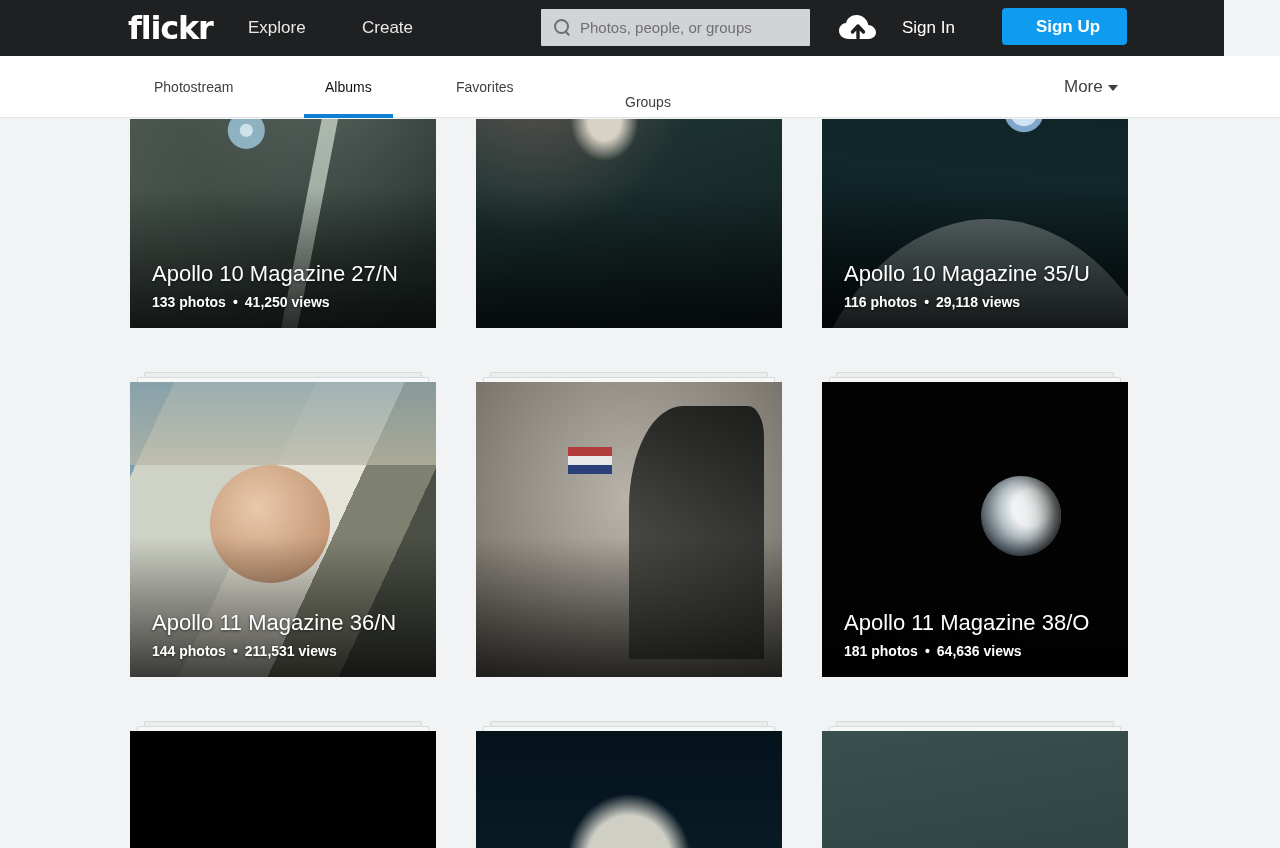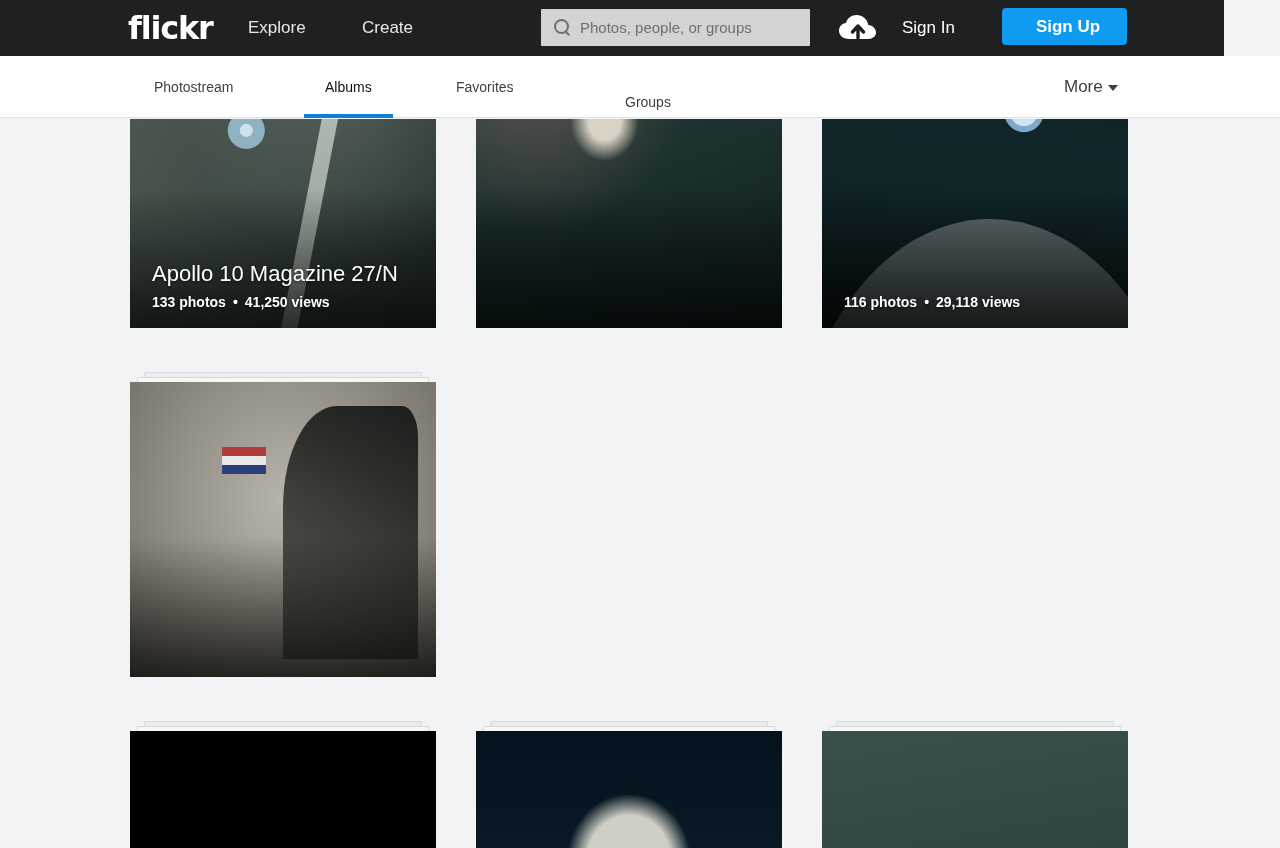--- a/index.html
+++ b/index.html
@@ -271,39 +271,68 @@
           <div class="shade"></div>
         </div>
       </div>
 
       <div class="album">
 
         <div class="thumb">
           <div class="photo p-earthrise"></div>
           <div class="shade"></div>
           <div class="meta">
+            <div class="album-title">Apollo 10 Magazine 35/U</div>
             <div class="album-stats">
               <span>116 photos</span><span class="dot">•</span><span>29,118 views</span>
             </div>
           </div>
         </div>
       </div>
     </div>
 
     <div class="row">
+      <div class="album">
+        <div class="stack1"></div>
+        <div class="stack2"></div>
+        <div class="thumb">
+          <div class="photo p-astro"></div>
+          <div class="shade"></div>
+          <div class="meta">
+            <div class="album-title">Apollo 11 Magazine 36/N</div>
+            <div class="album-stats">
+              <span>144 photos</span><span class="dot">•</span><span>211,531 views</span>
+            </div>
+          </div>
+        </div>
+      </div>
 
       <div class="album">
         <div class="stack1"></div>
         <div class="stack2"></div>
         <div class="thumb">
           <div class="photo p-flag"></div>
           <div class="shade"></div>
         </div>
       </div>
 
+      <div class="album">
+        <div class="stack1"></div>
+        <div class="stack2"></div>
+        <div class="thumb">
+          <div class="photo p-earthblack"></div>
+          <div class="shade"></div>
+          <div class="meta">
+            <div class="album-title">Apollo 11 Magazine 38/O</div>
+            <div class="album-stats">
+              <span>181 photos</span><span class="dot">•</span><span>64,636 views</span>
+            </div>
+          </div>
+        </div>
+      </div>
     </div>
 
     <div class="row">
       <div class="album">
         <div class="stack1"></div>
         <div class="stack2"></div>
         <div class="thumb">
           <div class="photo p-horizon"></div>
         </div>
       </div>

